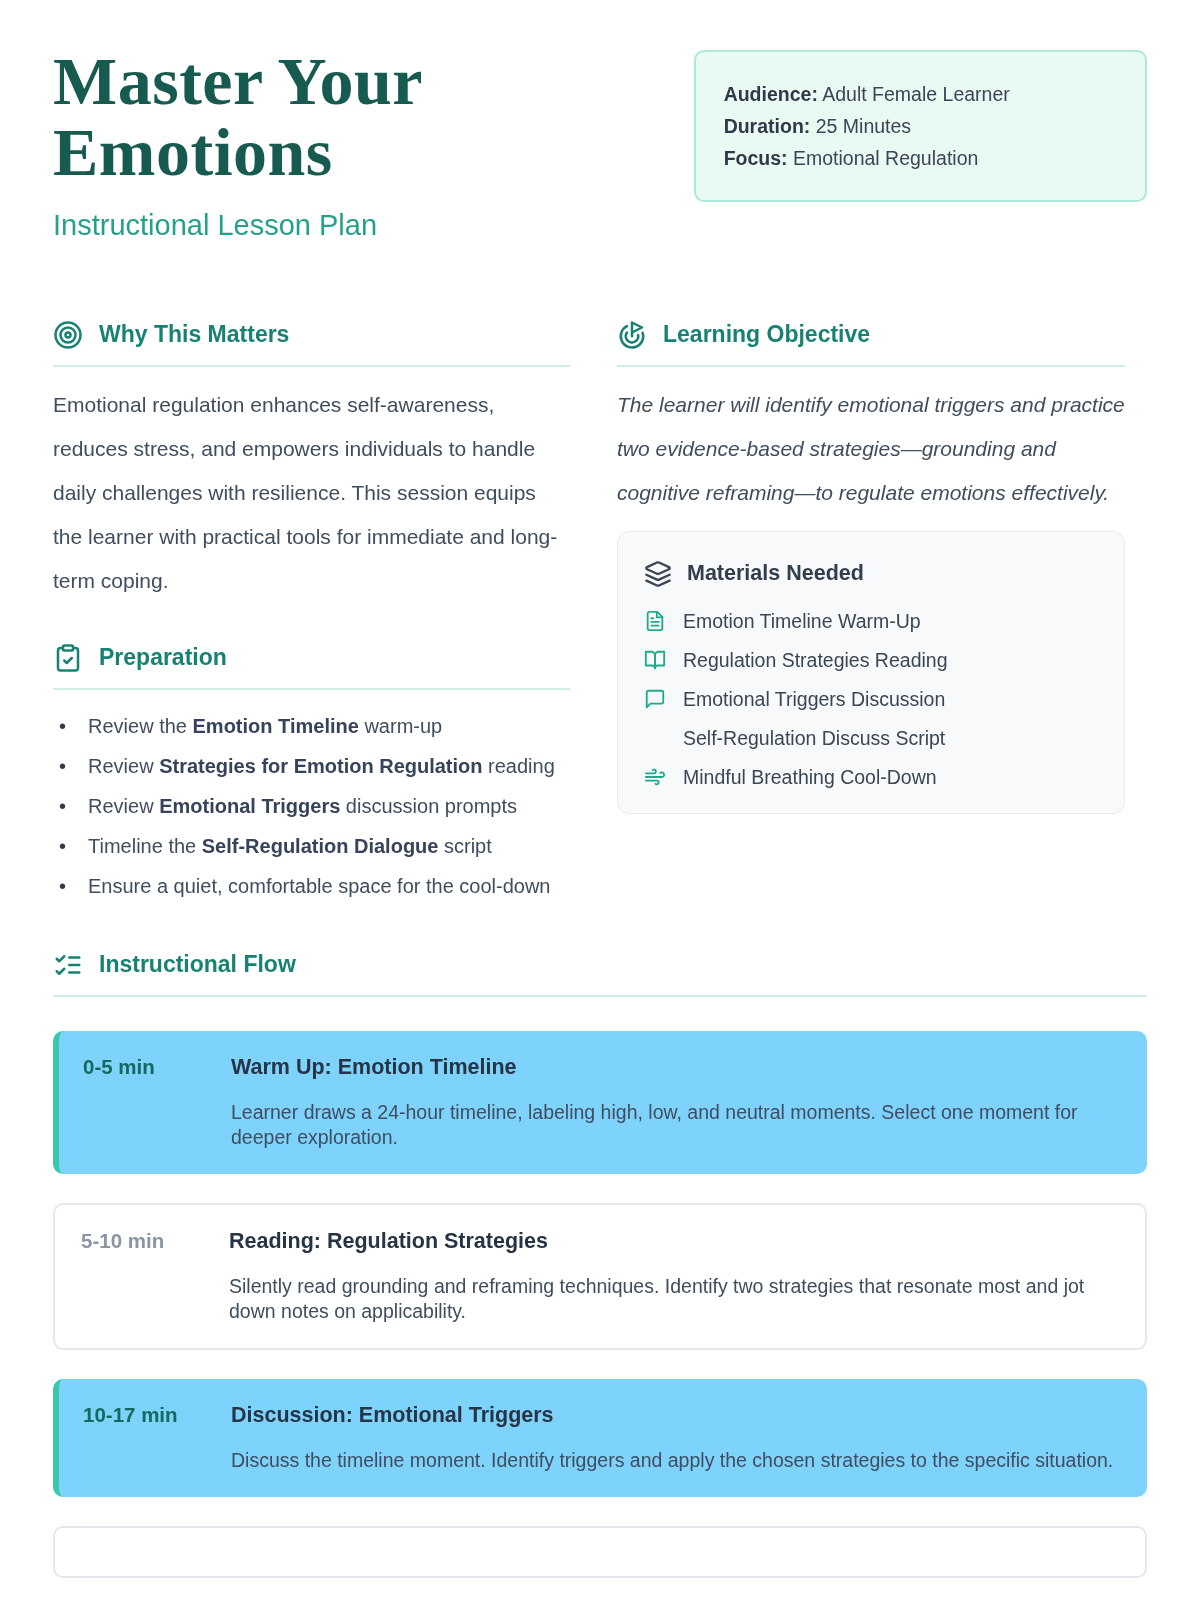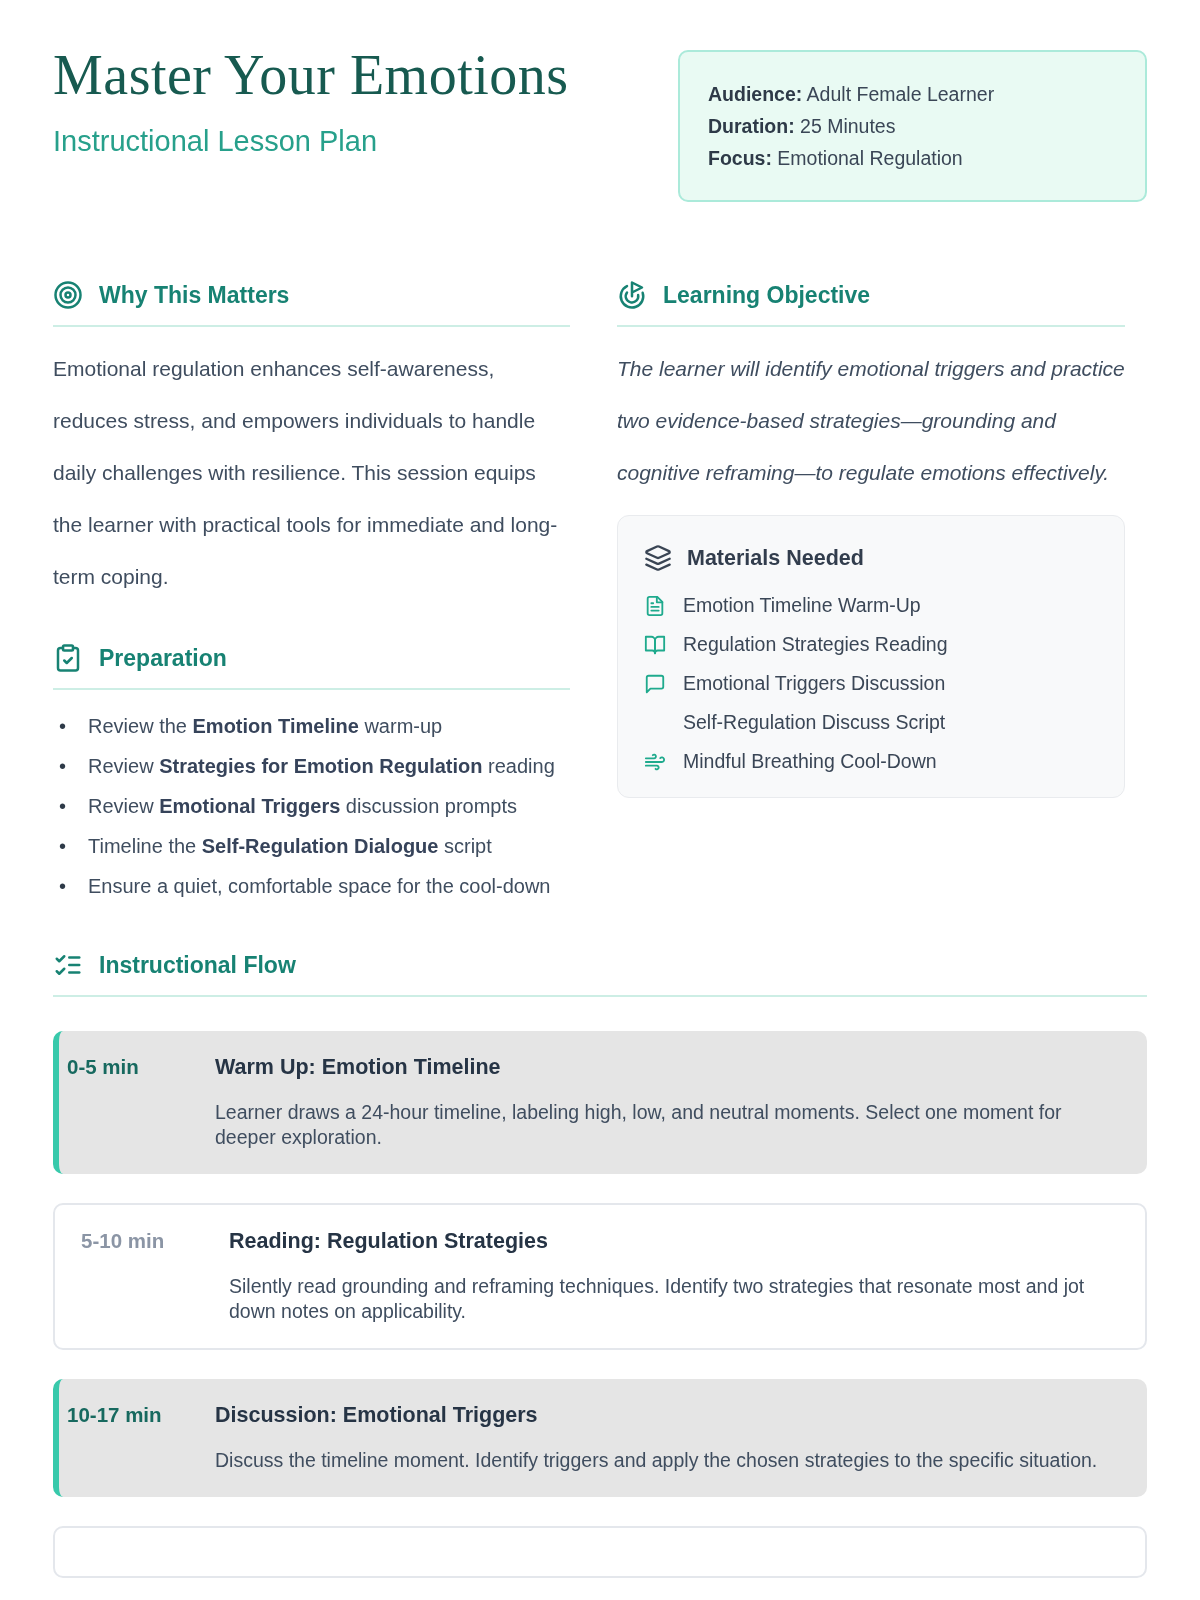--- a/index.html
+++ b/index.html
@@ -8,21 +8,21 @@
     width: 1200px; height: 1600px; overflow: hidden;
     font-family: "Liberation Sans", "DejaVu Sans", sans-serif;
     color: #3f4d5f;
   }
   .page { padding: 46px 53px 0 53px; }
 
   
   .top { display: flex; justify-content: space-between; align-items: flex-start; }
   h1.title {
     font-family: "Liberation Serif", "DejaVu Serif", serif;
-    font-size: 56px; font-weight: 400; color: #175a50; letter-spacing: .5px;
+    font-size: 68px; font-weight: 700; color: #175a50; letter-spacing: .5px;
     line-height: 1.05;
   }
   .subtitle { margin-top: 20px; font-size: 29px; font-weight: 500; color: #27a08b; }
   .meta-box {
     width: 469px; margin-top: 4px;
     background: #e9faf3; border: 2px solid #abeada; border-radius: 10px;
     padding: 26px 28px; font-size: 19.5px; line-height: 32px; color: #3a4656;
   }
   .meta-box .lbl { font-weight: 700; color: #2e3a48; }
 
@@ -31,21 +31,21 @@
     display: flex; align-items: center; gap: 16px;
     border-bottom: 2px solid #cdeee5; padding-bottom: 15px;
   }
   .sec-head h2 { font-size: 23px; font-weight: 700; color: #178273; }
   .ico { display: inline-flex; width: 30px; height: 30px; color: #178273; flex: 0 0 auto; }
   .ico svg { width: 100%; height: 100%; }
   .ico.dark { color: #3a4554; width: 28px; height: 28px; }
 
   
   .columns { display: grid; grid-template-columns: 517px 508px; column-gap: 47px; margin-top: 78px; }
-  .body-text { margin-top: 16px; font-size: 21px; line-height: 52px; color: #3f4d5f; }
+  .body-text { margin-top: 16px; font-size: 21px; line-height: 44px; color: #3f4d5f; }
   .body-text.italic { font-style: italic; }
 
   .prep-head { margin-top: 40px; text-align: center; }
   .prep-list { margin-top: 16px; }
   .prep-item { font-size: 20px; line-height: 40px; color: #3f4d5f; }
   .prep-item .bullet { margin-left: 6px; margin-right: 22px; color: #2e3a48; }
   .prep-item strong { font-weight: 700; color: #36435a; }
 
   .materials-box {
     margin-top: 16px; background: #f8f9fa; border: 1px solid #e9ebee;
@@ -56,21 +56,21 @@
   .mat-item { display: flex; align-items: center; gap: 17px; font-size: 19.5px; line-height: 39px; color: #3a4656; }
   .mat-ico { display: inline-flex; width: 22px; height: 22px; color: #1faa8d; flex: 0 0 auto; }
   .mat-ico svg { width: 100%; height: 100%; }
 
   
   .flow { margin-top: 44px; }
   .flow-cards { margin-top: 34px; }
   .flow-card {
     border-radius: 10px; padding: 24px 26px; margin-bottom: 29px;
   }
-  .flow-card.mint { background: #e5e5e5; border-left: 6px solid #38c9ab; padding-left: 8px; }
+  .flow-card.mint { background: #7dd3fc; border-left: 6px solid #38c9ab; padding-left: 24px; }
   .flow-card.plain { background: #ffffff; border: 2px solid #e4e7ec; }
   .flow-card.partial { height: 46px; margin-bottom: 0; }
   .fc-grid { display: grid; grid-template-columns: 122px 1fr; column-gap: 26px; }
   .fc-time { font-size: 20.5px; font-weight: 700; white-space: nowrap; }
   .mint .fc-time { color: #17695f; }
   .plain .fc-time { color: #8b95a5; }
   .fc-title { font-size: 21.5px; font-weight: 700; color: #263445; }
   .fc-desc { margin-top: 20px; font-size: 19.5px; line-height: 25px; color: #3f4d5f; }
 </style>
 </head>

